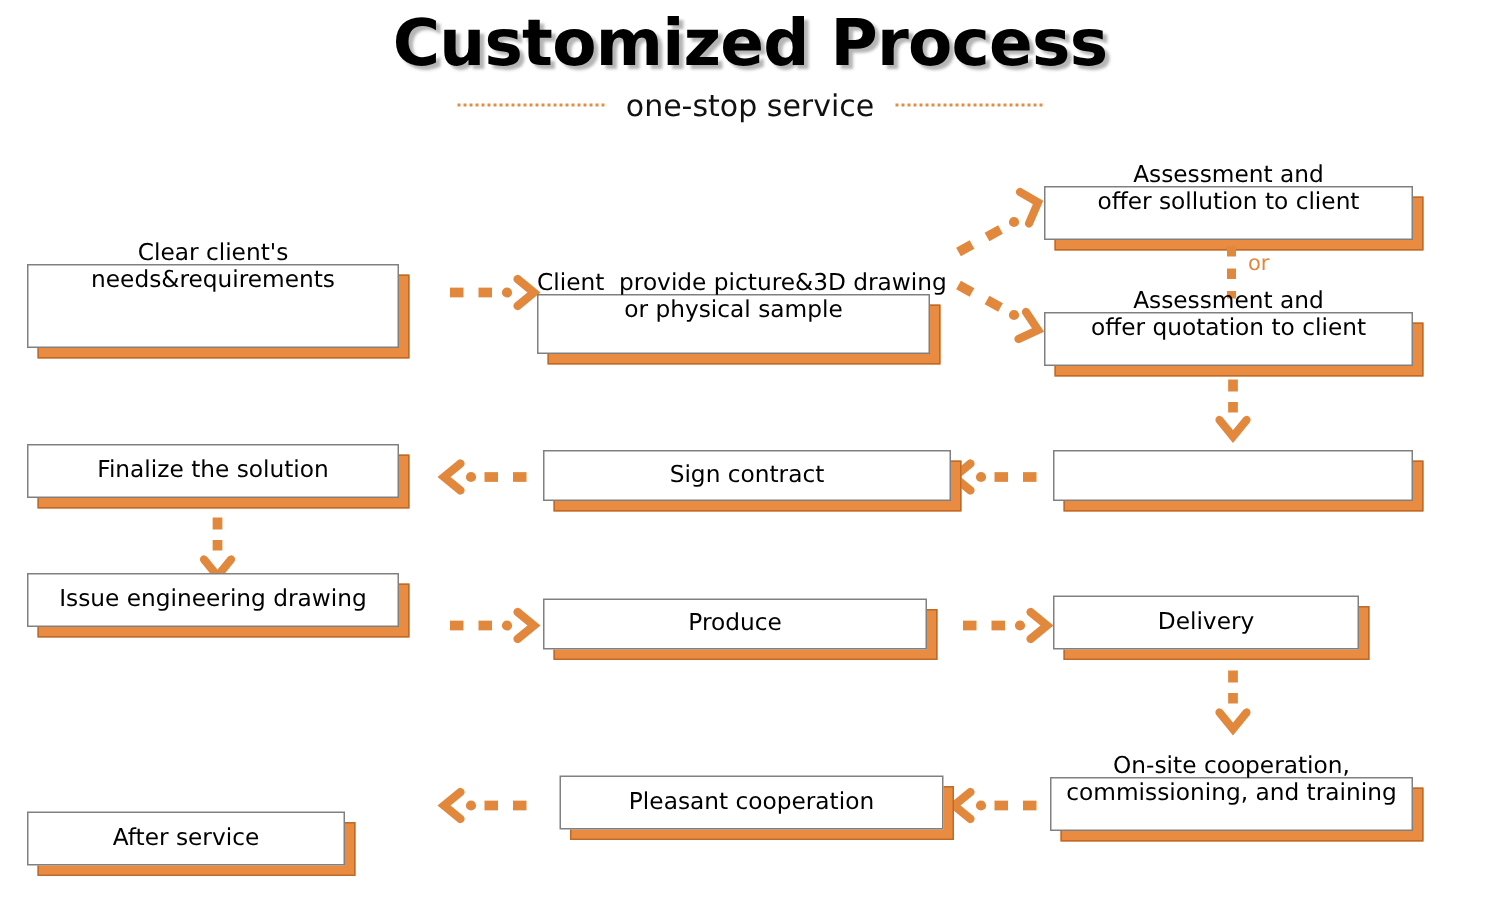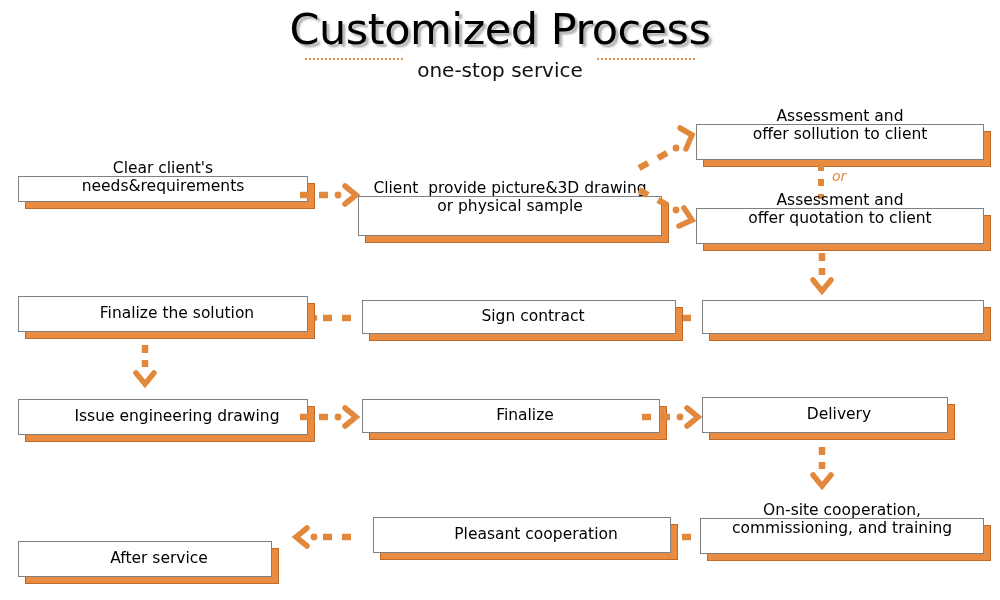--- a/index.html
+++ b/index.html
@@ -7,77 +7,77 @@
     width:1000px;height:600px;background:#ffffff;
     font-family:"DejaVu Sans","Liberation Sans",sans-serif;
     overflow:hidden;position:relative;
   }
   #canvas{position:absolute;inset:0;width:1000px;height:600px;}
 
   
   .title{
     position:absolute;left:0;top:4px;width:1000px;text-align:center;
     font-family:"DejaVu Sans","Liberation Sans",sans-serif;
-    font-size:43px;font-weight:normal;color:#000000;letter-spacing:-0.5px;
+    font-size:43px;font-weight:bold;color:#000000;letter-spacing:-0.5px;
     text-shadow:3px 3px 2px rgba(120,120,120,0.55);
     white-space:nowrap;
   }
   .subtitle-wrap{
     position:absolute;left:0;top:58px;width:1000px;
-    display:flex;align-items:flex-start;justify-content:center;gap:14px;
+    display:flex;align-items:center;justify-content:center;gap:14px;
   }
   .sub-dash{
     width:98px;height:0;border-top:2px dotted #E2883C;opacity:.95;
   }
   .subtitle{
     font-size:20px;color:#111;white-space:nowrap;
     font-family:"DejaVu Sans","Liberation Sans",sans-serif;
   }
 
   
-  .node{position:absolute;padding-left:42px;}
+  .node{position:absolute;}
   .node .shadow{
     position:absolute;left:7px;top:7px;width:100%;height:100%;
     background:#E98B41;border:1px solid #C06A28;box-sizing:border-box;
   }
   .node .face{
     position:absolute;left:0;top:0;width:100%;height:100%;
     background:#ffffff;border:1px solid #808080;box-sizing:border-box;
   }
   .node .label{
     position:absolute;left:0;width:100%;
     text-align:center;color:#000000;line-height:1.16;
     font-size:15.5px;white-space:pre;pointer-events:none;
   }
   
-  .node.one .label{top:50%;transform:translateY(-50%);margin-left:14px;}
+  .node.one .label{top:50%;transform:translateY(-50%);}
   
   .node.two .label{top:-16px;}
 
   
   .arrow{position:absolute;}
   .arrow svg{display:block;overflow:visible;}
   .or-label{
-    position:absolute;color:#E2883C;font-size:14px;white-space:nowrap;font-style:italic;
+    position:absolute;color:#E2883C;font-size:14px;white-space:nowrap;
   }
 </style>
 </head>
 <body>
 
 <div id="canvas">
 
   <div class="title">Customized Process</div>
 
   <div class="subtitle-wrap">
     <span class="sub-dash"></span>
     <span class="subtitle">one-stop service</span>
     <span class="sub-dash"></span>
   </div>
 
-  <div class="node two" style="left:18px;top:176px;width:248px;height:26px;">
+  <div class="node two" style="left:18px;top:176px;width:248px;height:56px;">
     <div class="shadow"></div>
     <div class="face"></div>
     <div class="label">Clear client's
 needs&amp;requirements</div>
   </div>
 
   <div class="arrow" style="left:298px;top:180px;">
     <svg width="62" height="30" viewBox="0 0 62 30">
       <g fill="none" stroke="#E2883C" stroke-width="6.5" stroke-linecap="butt">
         <line x1="2" y1="15" x2="11" y2="15"></line>
@@ -194,41 +194,41 @@
   <div class="arrow" style="left:133px;top:344px;">
     <svg width="24" height="48" viewBox="0 0 24 48">
       <g fill="none" stroke="#E2883C" stroke-width="6.5" stroke-linecap="butt">
         <line x1="12" y1="1" x2="12" y2="9"></line>
         <line x1="12" y1="16" x2="12" y2="23"></line>
       </g>
       <polyline points="3,29 12,40 21,29" fill="none" stroke="#E2883C" stroke-width="5.5" stroke-linecap="round" stroke-linejoin="miter"></polyline>
     </svg>
   </div>
 
-  <div class="node one" style="left:18px;top:399px;width:248px;height:36px;">
+  <div class="node one" style="left:18px;top:382px;width:248px;height:36px;">
     <div class="shadow"></div>
     <div class="face"></div>
     <div class="label">Issue engineering drawing</div>
   </div>
 
   <div class="arrow" style="left:298px;top:402px;">
     <svg width="62" height="30" viewBox="0 0 62 30">
       <g fill="none" stroke="#E2883C" stroke-width="6.5" stroke-linecap="butt">
         <line x1="2" y1="15" x2="11" y2="15"></line>
         <line x1="21" y1="15" x2="30" y2="15"></line>
       </g>
       <circle cx="40" cy="15" r="3.4" fill="#E2883C"></circle>
       <polyline points="47,6 58,15 47,24" fill="none" stroke="#E2883C" stroke-width="5.5" stroke-linecap="round" stroke-linejoin="miter"></polyline>
     </svg>
   </div>
 
   <div class="node one" style="left:362px;top:399px;width:256px;height:34px;">
     <div class="shadow"></div>
     <div class="face"></div>
-    <div class="label">Finalize</div>
+    <div class="label">Produce</div>
   </div>
 
   <div class="arrow" style="left:640px;top:402px;">
     <svg width="62" height="30" viewBox="0 0 62 30">
       <g fill="none" stroke="#E2883C" stroke-width="6.5" stroke-linecap="butt">
         <line x1="2" y1="15" x2="11" y2="15"></line>
         <line x1="21" y1="15" x2="30" y2="15"></line>
       </g>
       <circle cx="40" cy="15" r="3.4" fill="#E2883C"></circle>
       <polyline points="47,6 58,15 47,24" fill="none" stroke="#E2883C" stroke-width="5.5" stroke-linecap="round" stroke-linejoin="miter"></polyline>

